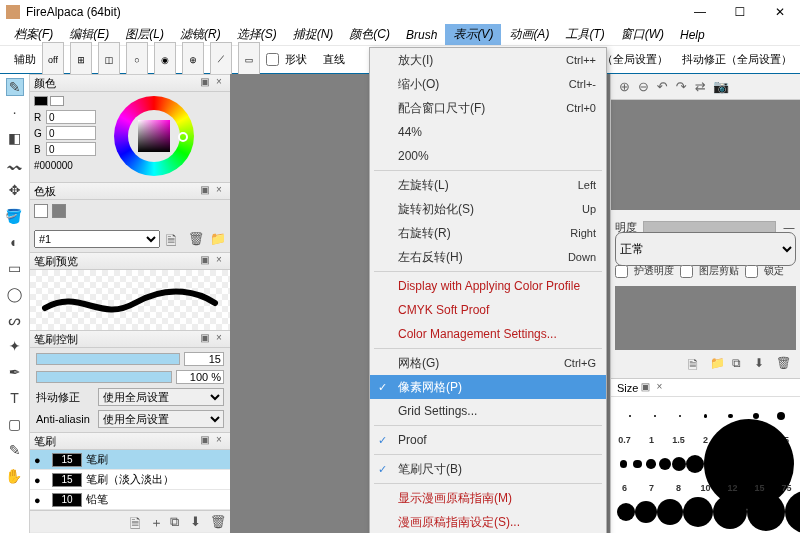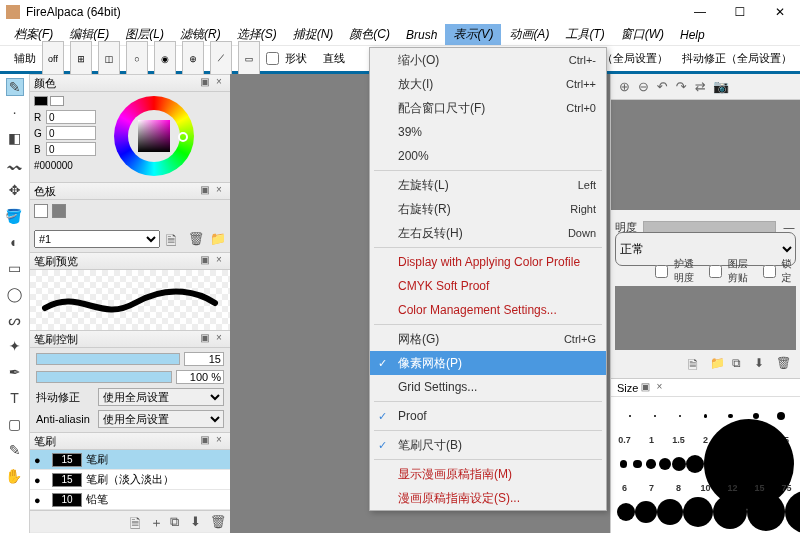--- a/index.html
+++ b/index.html
@@ -5,21 +5,21 @@
 * { box-sizing: border-box; margin: 0; padding: 0; font-family: "Microsoft YaHei", "Segoe UI", sans-serif; }
 body { width: 800px; height: 533px; overflow: hidden; background: #fff; font-size: 11px; position: relative; }
 .titlebar { height: 24px; display: flex; align-items: center; padding-left: 6px; background: #fff; }
 .titlebar .icon { width: 14px; height: 14px; background: #d39b6a; margin-right: 6px; }
 .titlebar .title { flex: 1; font-size: 12px; }
 .winbtns { display: flex; }
 .winbtn { width: 40px; height: 24px; display: flex; align-items: center; justify-content: center; font-size: 12px; }
 .menubar { height: 22px; display: flex; align-items: center; padding: 0 6px; background: #fff; border-bottom: 1px solid #e8e8e8; font-size: 12px; font-style: italic; }
 .menubar .mitem { padding: 2px 8px; }
 .menubar .mitem.active { background: #7db3e8; }
-.toolbar { height: 28px; display: flex; align-items: center; padding: 0 8px; background: #fff; border-bottom: 3px solid #0369a1; gap: 6px; }
+.toolbar { height: 28px; display: flex; align-items: center; padding: 0 8px; background: #fff; border-bottom: 1px solid #0369a1; gap: 6px; }
 .tbtn { width: 22px; height: 36px; border: 1px solid #c0c0c0; background: #f4f4f4; display: flex; align-items: center; justify-content: center; font-size: 9px; }
 .tlabel { margin-left: 6px; font-size: 11px; }
 .main { display: flex; height: calc(533px - 24px - 22px - 28px); }
 .sidetools { width: 30px; background: #fff; border-right: 1px solid #d0d0d0; display: flex; flex-direction: column; align-items: center; padding-top: 4px; gap: 8px; }
 .sidetools .tool { width: 18px; height: 18px; font-size: 14px; text-align: center; color: #444; }
 .sidetools .tool.active { background: #a9d8ef; border: 1px solid #70a7c8; }
 .leftpanels { width: 200px; background: #e8e8e8; display: flex; flex-direction: column; overflow: hidden; }
 .pheader { height: 18px; background: linear-gradient(#f4f4f4,#e8e8e8); border-top: 1px solid #ccc; border-bottom: 1px solid #ccc; display: flex; align-items: center; padding: 0 4px; font-size: 11px; }
 .pheader .pgap { flex: 1; }
 .pbtn { width: 14px; height: 14px; font-size: 10px; text-align: center; color: #666; }
@@ -287,21 +287,21 @@
     <div style="height:110px;background:#808080"></div>
     <div class="rpanel">
       <div class="rrow">
           <span>明度</span>
           <div style="flex:1;height:12px;background:#bcbcbc;border:1px solid #aaa"></div>
           <span style="width:14px;text-align:center">—</span>
         </div>
       <div class="rrow">
           <select><option>正常</option></select>
         </div>
-      <div class="rrow" style="font-size:10px;margin-left:40px;">
+      <div class="rrow" style="font-size:10px;">
         <input type="checkbox" style="">
           <span>护透明度</span>
         <input type="checkbox" style="">
           <span>图层剪贴</span>
         <input type="checkbox" style="">
           <span>锁定</span>
       </div>
       <div class="slot"></div>
       <div class="ops">
         <span class="op">🗎</span>
@@ -405,41 +405,45 @@
           <div class="dot">
             <div class="c" style="width: 42px; height: 42px;"></div>
           </div>
         </div>
     </div>
   </div>
 </div>
 
 <div class="dropdown" id="dropdown">
     <div class="ditem">
+      <span>放大(I)</span>
+      <span class="short">Ctrl++</span>
+    </div>
+    <div class="ditem">
       <span>缩小(O)</span>
       <span class="short">Ctrl+-</span>
     </div>
     <div class="ditem">
-      <span>放大(I)</span>
-      <span class="short">Ctrl++</span>
-    </div>
-    <div class="ditem">
       <span>配合窗口尺寸(F)</span>
       <span class="short">Ctrl+0</span>
     </div>
     <div class="ditem">
-      <span>39%</span>
+      <span>44%</span>
     </div>
     <div class="ditem">
       <span>200%</span>
     </div>
     <div class="sep"></div>
     <div class="ditem">
       <span>左旋转(L)</span>
       <span class="short">Left</span>
+    </div>
+    <div class="ditem">
+      <span>旋转初始化(S)</span>
+      <span class="short">Up</span>
     </div>
     <div class="ditem">
       <span>右旋转(R)</span>
       <span class="short">Right</span>
     </div>
     <div class="ditem">
       <span>左右反转(H)</span>
       <span class="short">Down</span>
     </div>
     <div class="sep"></div>

